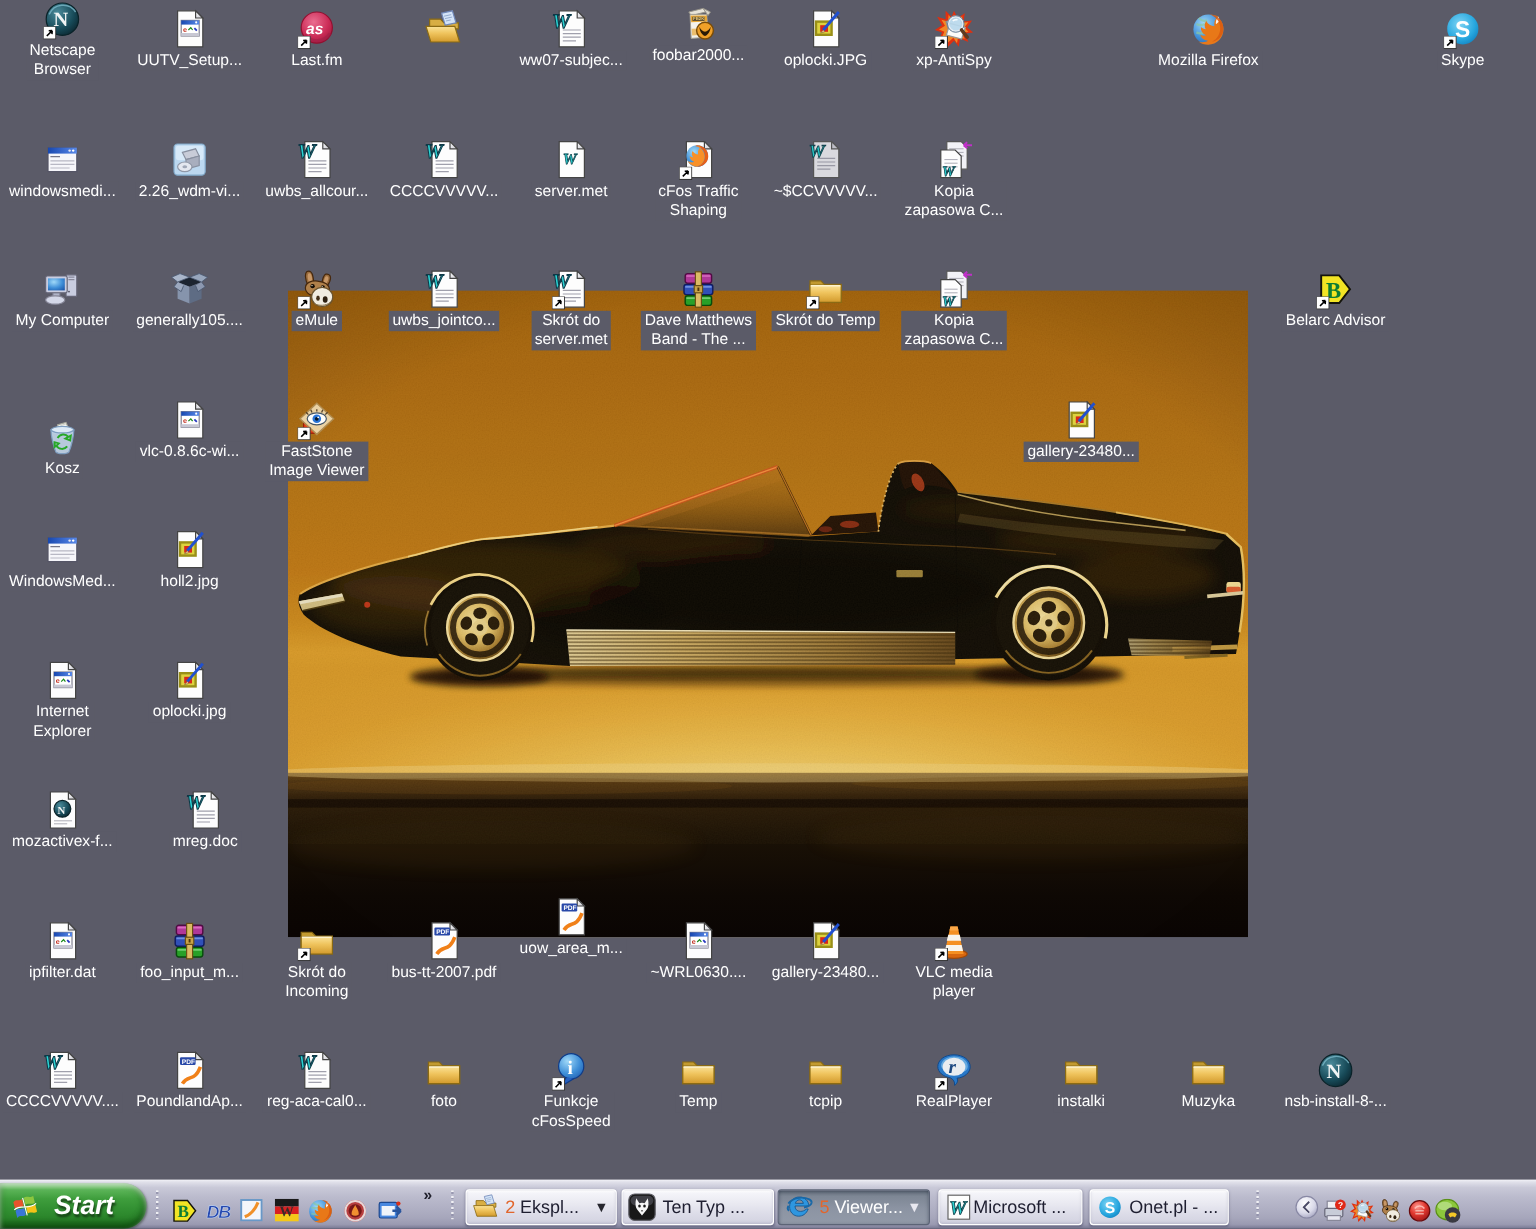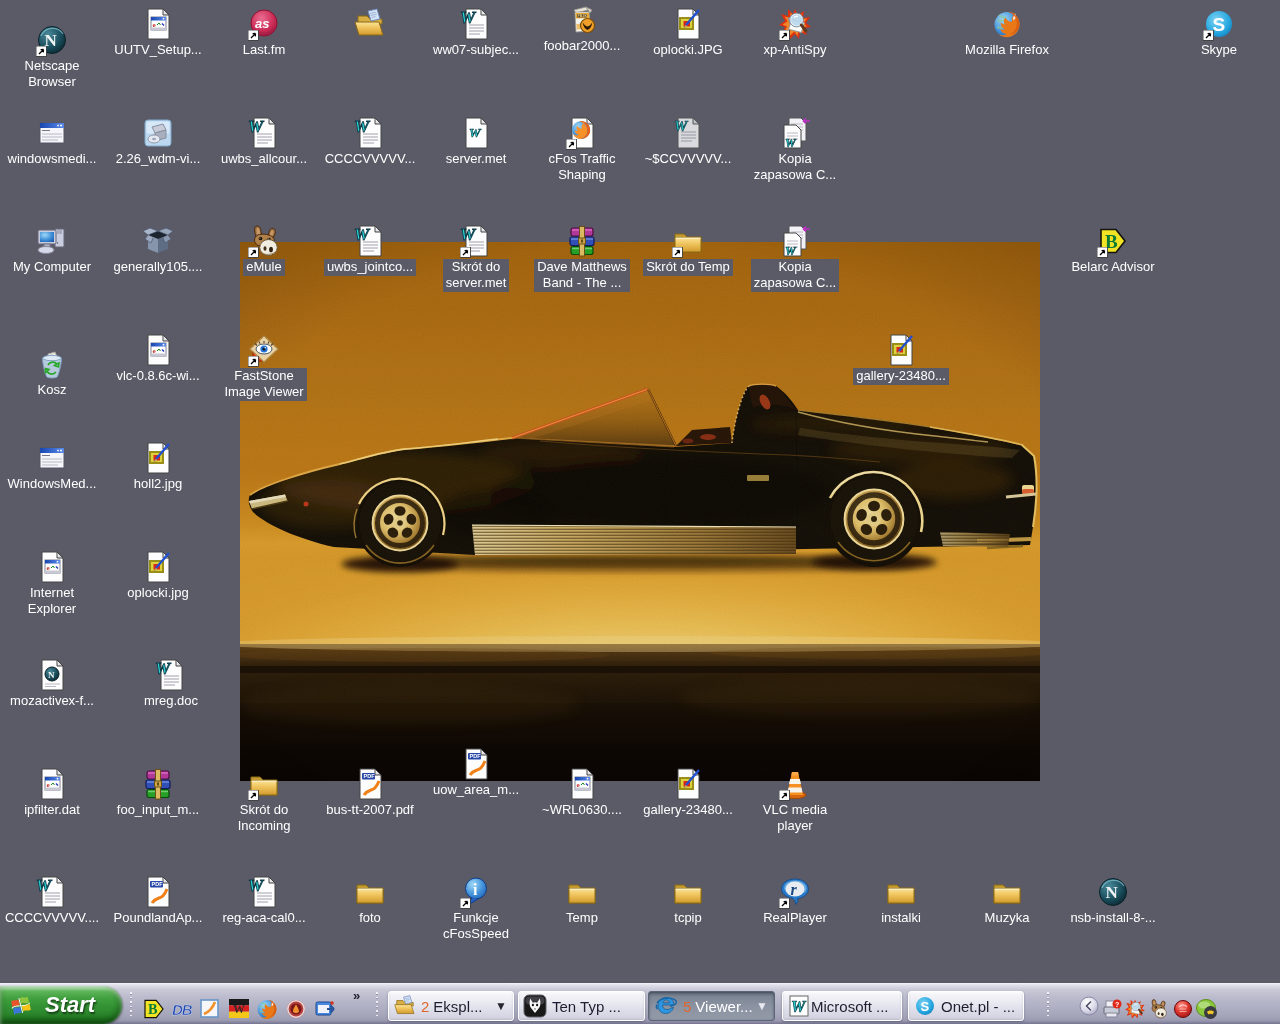--- a/index.html
+++ b/index.html
@@ -533,21 +533,21 @@
 
 <filter id="wgrain">
         <feTurbulence type="fractalNoise" baseFrequency=".9" numOctaves="1" stitchTiles="stitch"></feTurbulence>
         <feColorMatrix type="matrix" values="0 0 0 0 .5 0 0 0 0 .35 0 0 0 0 .1 0 0 0 .5 0"></feColorMatrix>
         <feComposite operator="over" in2="SourceGraphic"></feComposite>
       </filter>
 <rect width="800" height="419" filter="url(#wgrain)" opacity=".13"></rect>
 <rect width="800" height="539" fill="url(#wvin)"></rect>
 </svg>
 </div>
-<div class="ic" style="left:-1px;top:24px"><svg class="m" width="32" height="32">
+<div class="ic" style="left:-1px;top:0"><svg class="m" width="32" height="32">
       <use href="#sns"></use>
     </svg><svg class="sa" width="11" height="11" viewBox="0 0 11 11" style="left:37px;top:22px">
       <rect x="0" y="0" width="10.5" height="10.5" fill="#fff" stroke="#2a2a2a" stroke-width=".8"></rect>
       <path d="M3,8 L7.5,3.5 M7.5,3.5 L4.6,3.7 M7.5,3.5 L7.3,6.4 M3.6,7.4 L3,8" stroke="#000" stroke-width="1.3" fill="none"></path>
     </svg><div class="lb">Netscape<br>Browser</div></div>
 <div class="ic" style="left:105px;top:8px"><svg class="m" width="32" height="32">
       <use href="#sapp"></use>
     </svg><div class="lb">UUTV_Setup...</div></div>
 <div class="ic" style="left:211px;top:8px"><svg class="m" width="32" height="32">
       <use href="#slfm"></use>

